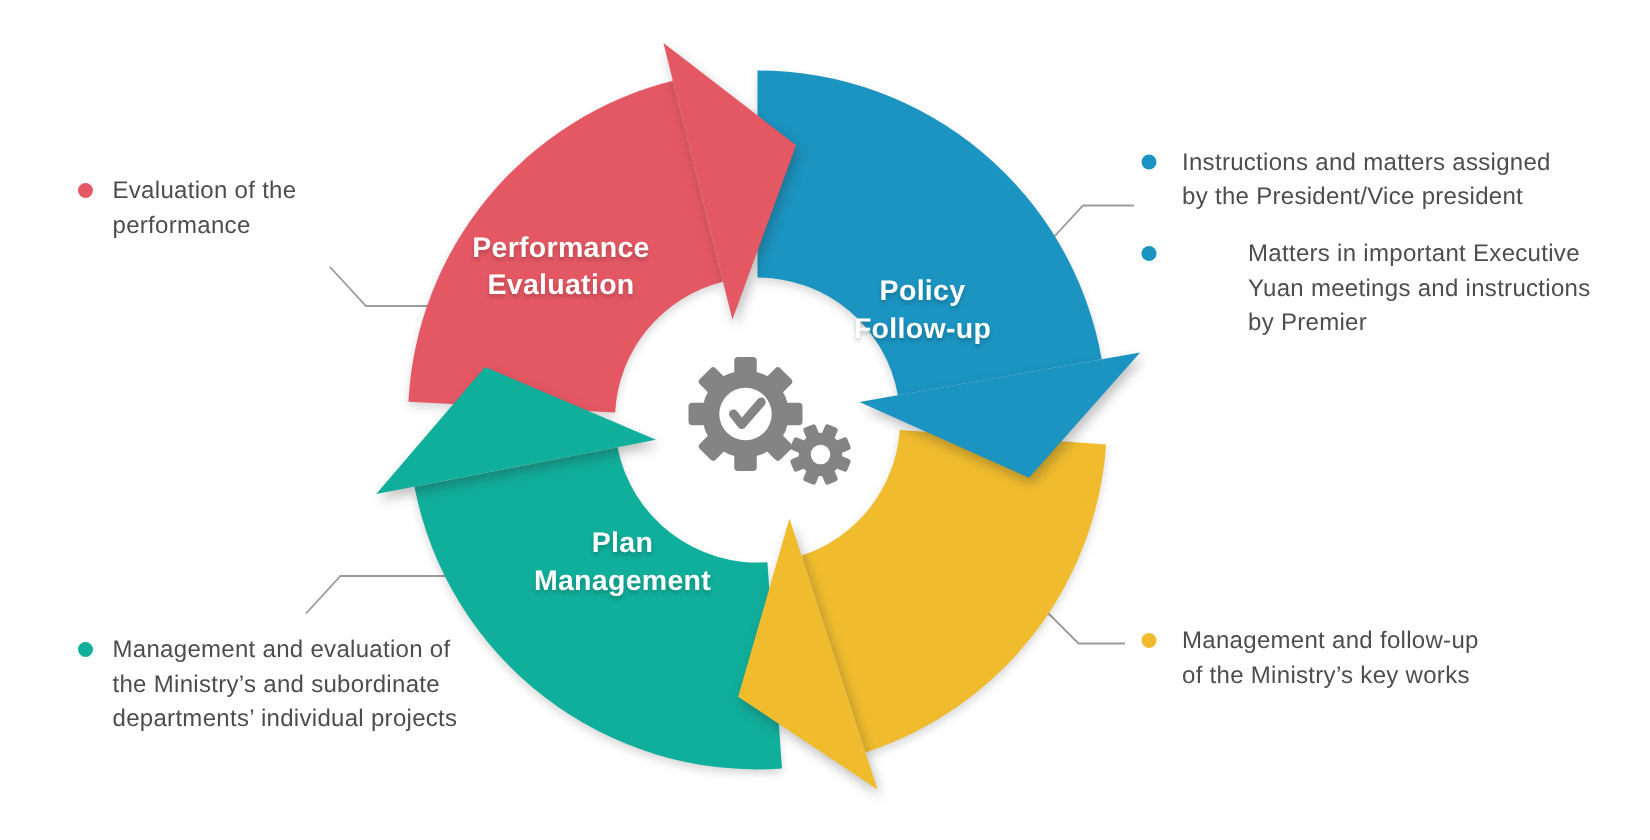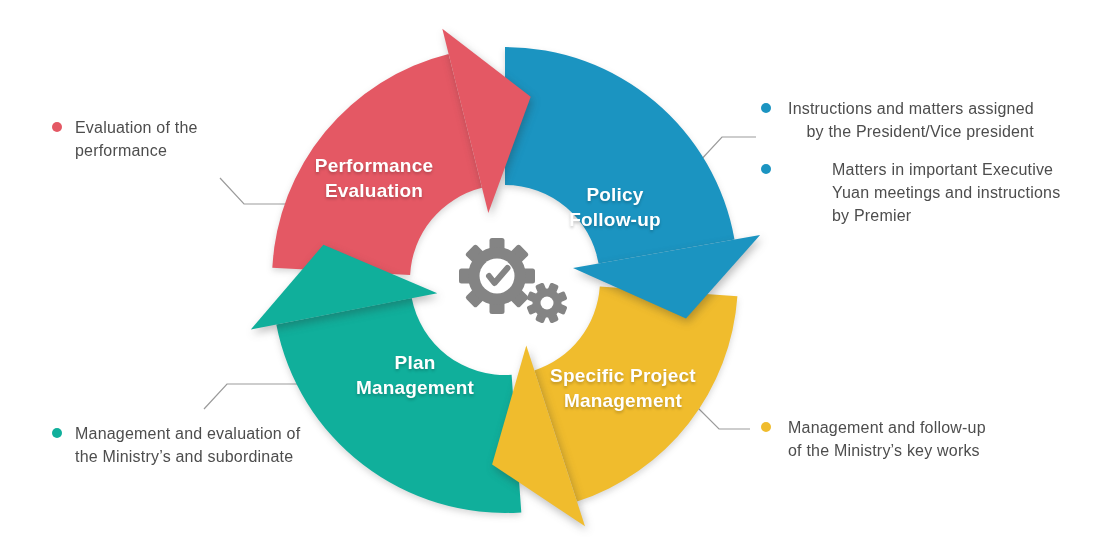--- a/index.html
+++ b/index.html
@@ -73,46 +73,46 @@
           <rect x="-4.5" y="-20.5" width="9" height="9" rx="2" fill="#848484" transform="rotate(292.5)"></rect>
           <rect x="-4.5" y="-20.5" width="9" height="9" rx="2" fill="#848484" transform="rotate(337.5)"></rect>
         </g>
       <circle r="14.5" fill="#848484"></circle>
       <circle r="6.5" fill="#ffffff"></circle>
     </g>
   </svg>
 
   <div class="seg-label" style="left:374px;top:178px;width:140px;">Performance Evaluation</div>
   <div class="seg-label" style="left:615px;top:167px;width:120px;margin-top:40px;">Policy Follow-up</div>
-  <div class="seg-label" style="left:623px;top:388px;width:170px;">Specific Project Management</div>
   <div class="seg-label" style="left:415px;top:375px;width:130px;">Plan Management</div>
 
   <span class="bullet" style="left: 52px; top: 122px; background-color: rgb(228, 88, 100);"></span>
   <div class="note" style="left:75px;top:116px;">
     <div class="line">Evaluation of the</div>
     <div class="line">performance</div>
   </div>
 
   <span class="bullet" style="left: 761px; top: 103px; background-color: rgb(27, 148, 193);"></span>
-  <div class="note" style="left:788px;top:97px;text-align:right;">
+  <div class="note" style="left:788px;top:97px;">
     <div class="line">Instructions and matters assigned</div>
     <div class="line">by the President/Vice president</div>
   </div>
 
   <span class="bullet" style="left: 761px; top: 164px; background-color: rgb(27, 148, 193);"></span>
   <div class="note" style="left:832px;top:158px;">
     <div class="line">Matters in important Executive</div>
     <div class="line">Yuan meetings and instructions</div>
     <div class="line">by Premier</div>
   </div>
 
   <span class="bullet" style="left: 52px; top: 428px; background-color: rgb(16, 175, 155);"></span>
   <div class="note" style="left:75px;top:422px;">
     <div class="line">Management and evaluation of</div>
     <div class="line">the Ministry’s and subordinate</div>
+    <div class="line">departments’ individual projects</div>
   </div>
 
   <span class="bullet" style="left: 761px; top: 422px; background-color: rgb(240, 188, 45);"></span>
   <div class="note" style="left:788px;top:416px;">
     <div class="line">Management and follow-up</div>
     <div class="line">of the Ministry’s key works</div>
   </div>
 
 </div>
 

